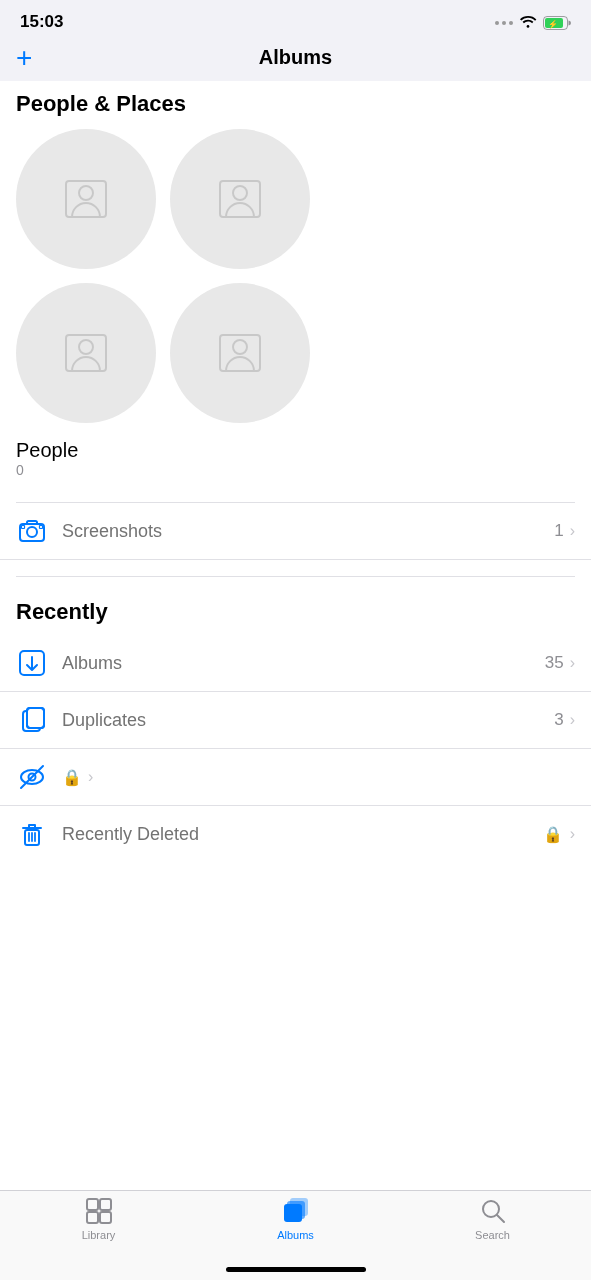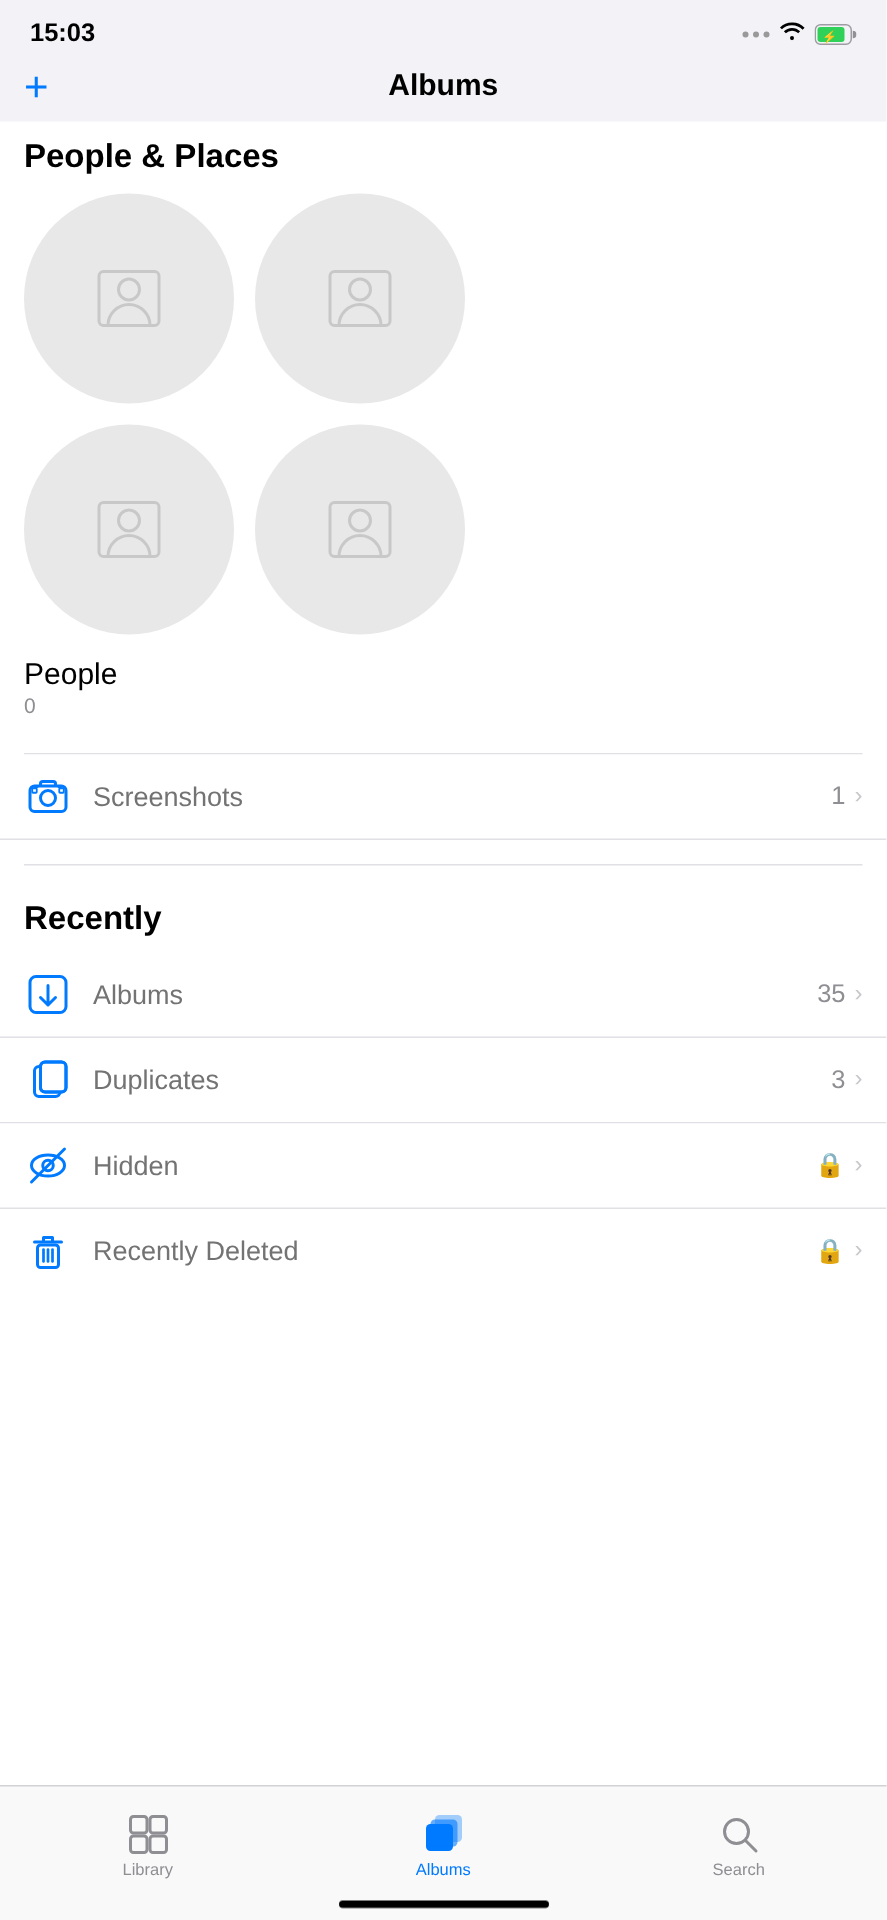--- a/index.html
+++ b/index.html
@@ -182,21 +182,21 @@
     
     .tab-bar {
       position: fixed;
       bottom: 0;
       left: 0;
       width: 591px;
       background: rgba(249,249,249,0.94);
       border-top: 1px solid #d1d1d6;
       display: flex;
       align-items: flex-start;
-      padding: 18px 0 0 0;
+      padding: 6px 0 0 0;
       height: 90px;
     }
     .tab-item {
       flex: 1;
       display: flex;
       flex-direction: column;
       align-items: center;
       gap: 4px;
       cursor: pointer;
       padding-bottom: 4px;
@@ -368,21 +368,20 @@
 
   <div class="list-item">
     <div class="list-icon">
       <svg viewBox="0 0 28 28" fill="none" xmlns="http://www.w3.org/2000/svg">
 
         <ellipse cx="14" cy="14" rx="11" ry="7" stroke="#007AFF" stroke-width="2" fill="none"></ellipse>
         <circle cx="14" cy="14" r="3.5" stroke="#007AFF" stroke-width="2" fill="none"></circle>
         <line x1="3" y1="25" x2="25" y2="3" stroke="#007AFF" stroke-width="2" stroke-linecap="round"></line>
       </svg>
     </div>
-    <span class="list-label">Hidden</span>
     <div class="list-right">
       <span class="list-lock">🔒</span>
       <span class="chevron">›</span>
     </div>
   </div>
 
   <div class="list-item">
     <div class="list-icon">
       <svg viewBox="0 0 28 28" fill="none" xmlns="http://www.w3.org/2000/svg">
 

